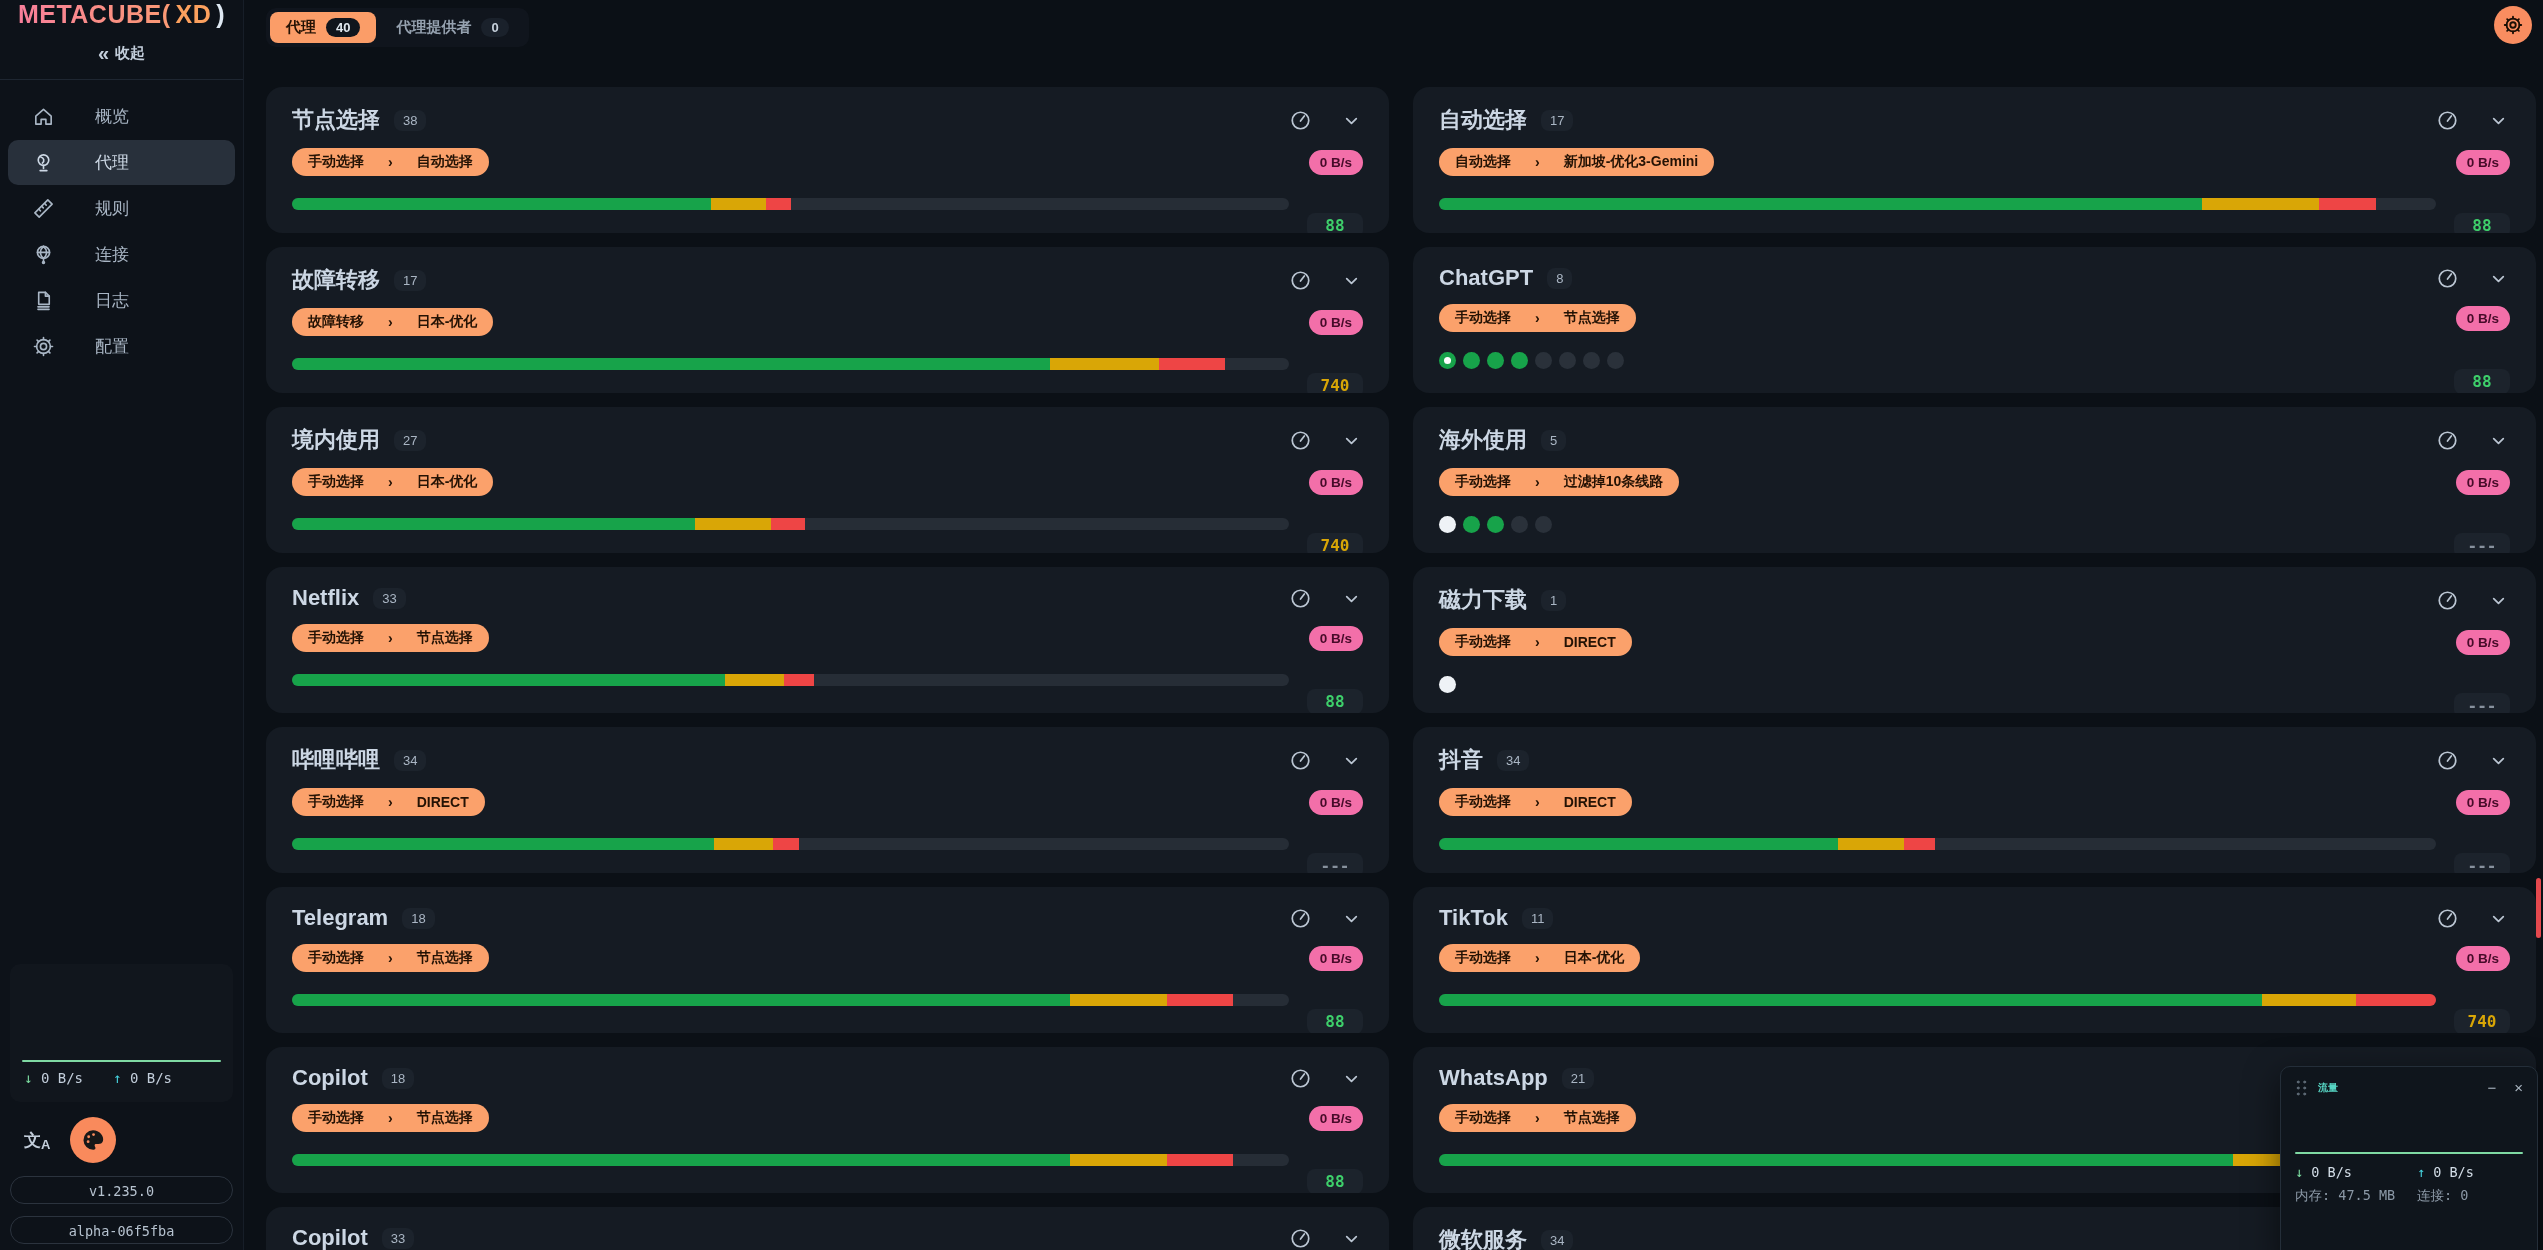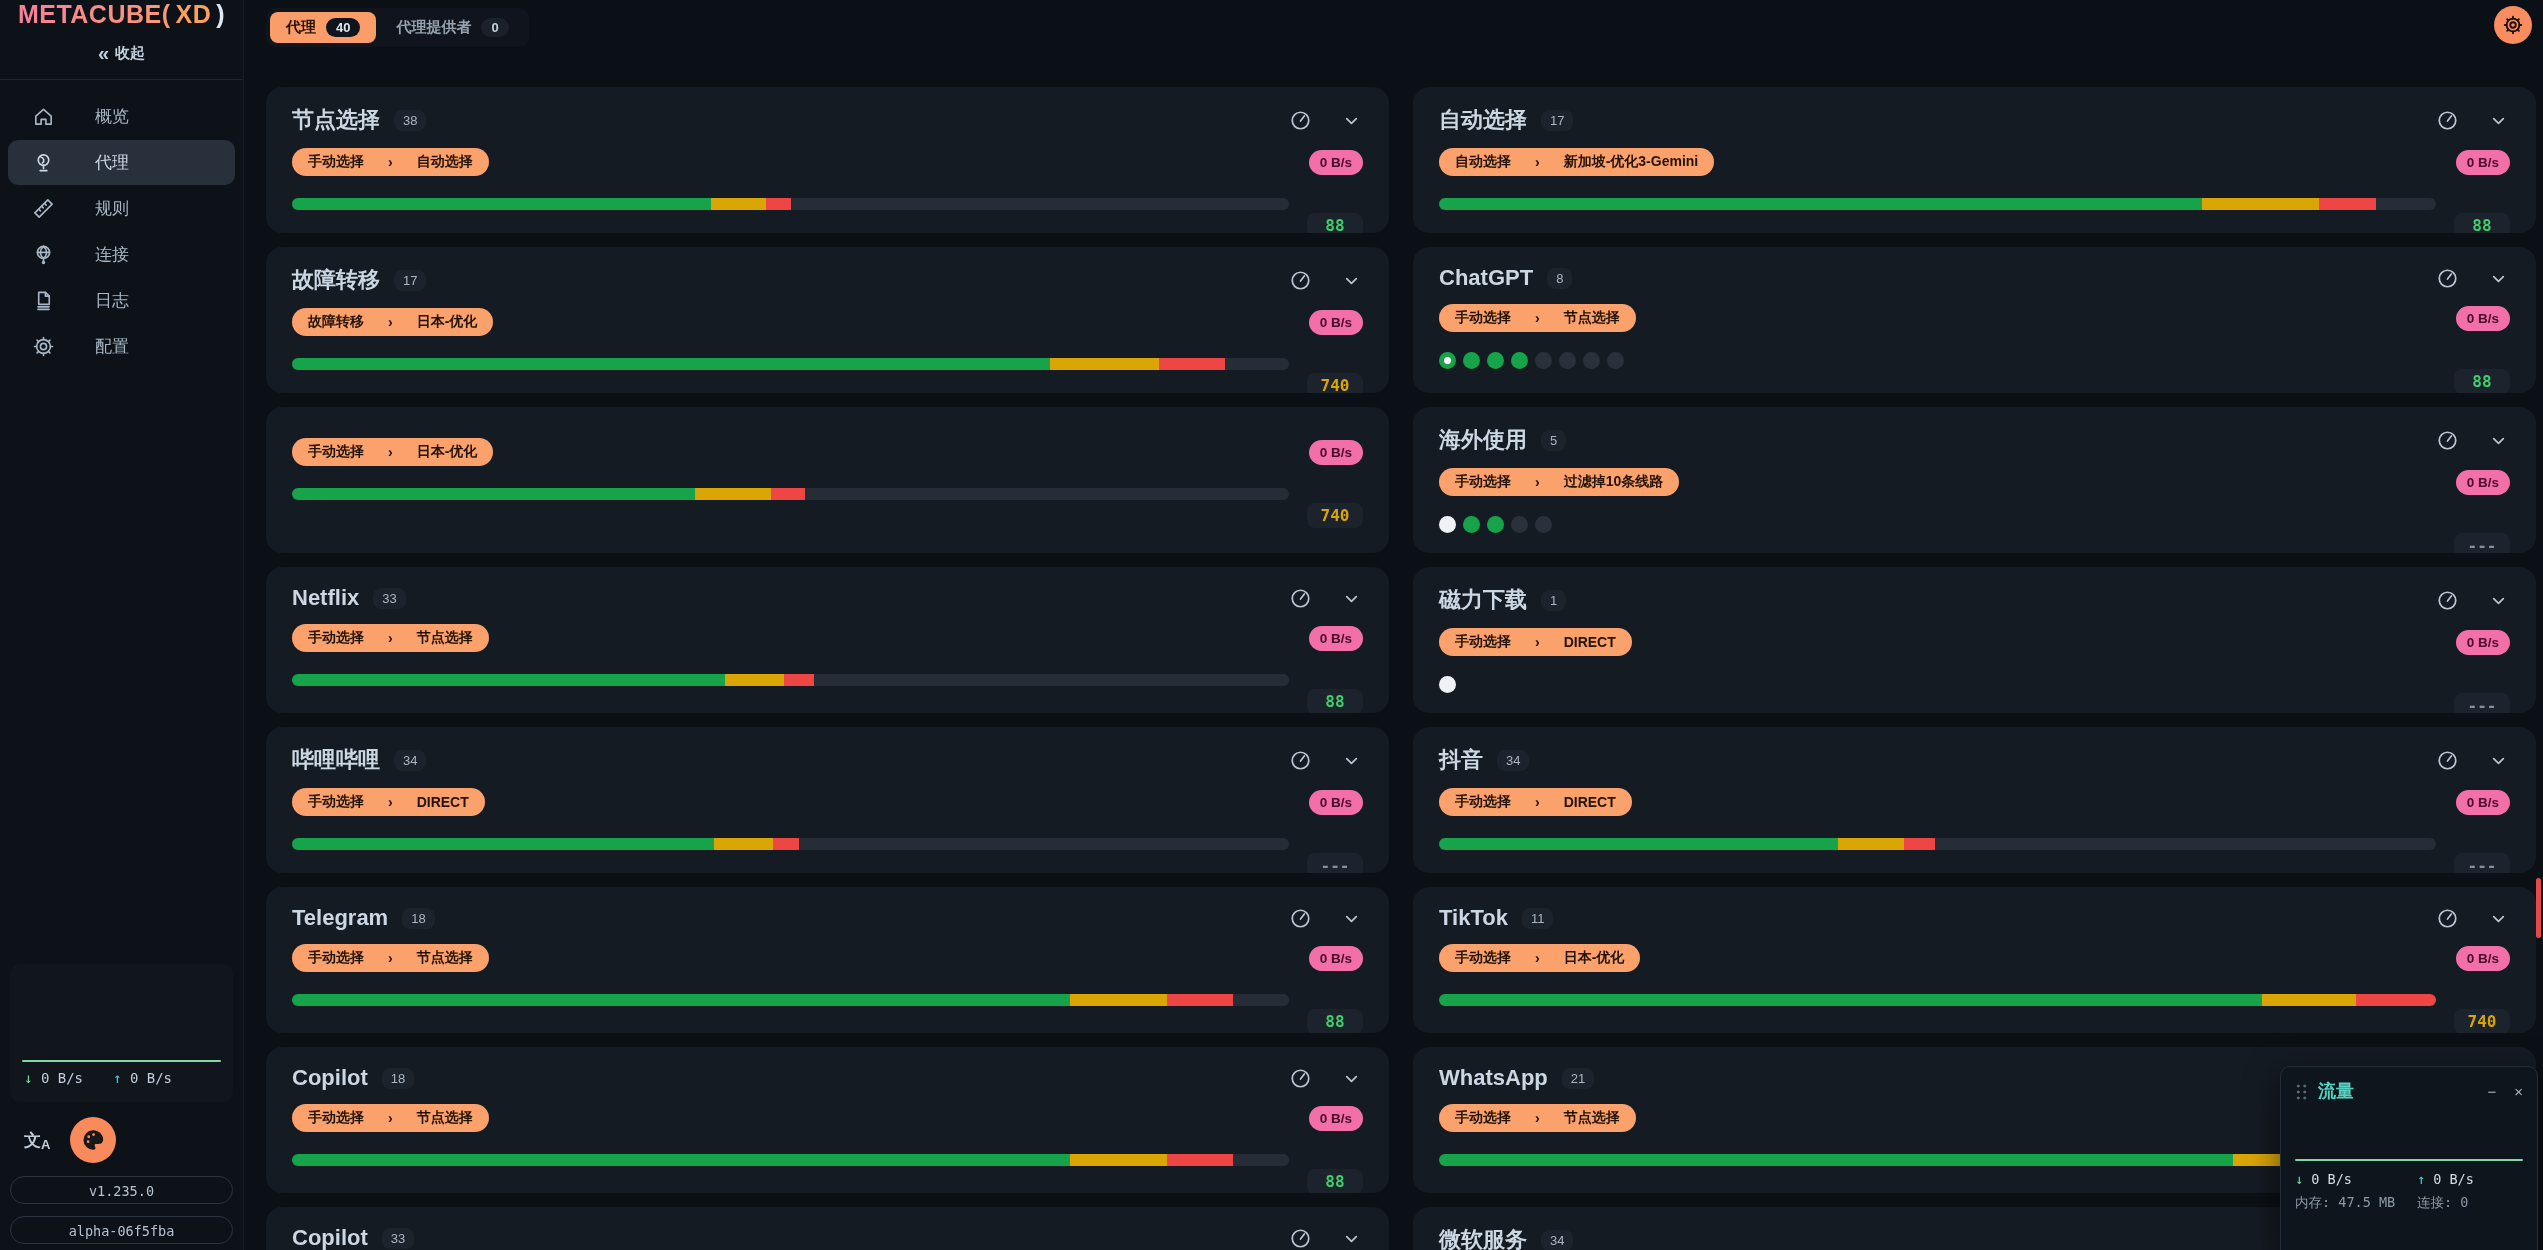--- a/index.html
+++ b/index.html
@@ -62,21 +62,21 @@
   .dot-green{background:#17a34a;}.dot-gray{background:#2a313a;}.dot-white{background:#eef2f6;}
   .dot-sel-green{background:#17a34a;position:relative;}
   .dot-sel-green::after{content:"";position:absolute;inset:5px;background:#ffffff;border-radius:50%;}
   .latency{min-width:56px;box-sizing:border-box;text-align:center;background:#1c232c;border-radius:8px;padding:3px 8px;font-family:"DejaVu Sans Mono",monospace;font-size:16px;font-weight:700;margin-top:43px;}
   .lat-green{color:#3ed06b;}.lat-yellow{color:#d9a606;}.lat-gray{color:#87919d;}
 
   
   .floating-panel{position:absolute;right:6px;top:1066px;width:258px;height:200px;background:#0f151c;border:1px solid #242e39;border-radius:10px;z-index:40;padding:12px 14px;box-sizing:border-box;box-shadow:0 10px 34px rgba(0,0,0,.55);}
   .fp-head{display:flex;align-items:center;gap:10px;}
   .drag{width:13px;height:17px;background-image:radial-gradient(circle,#5b6773 1.4px,transparent 1.6px);background-size:6.5px 6px;cursor:grab;}
-  .fp-title{color:#56d3c2;font-size:18px;font-weight:700;}
+  .fp-title{color:#56d3c2;font-size:10px;font-weight:700;}
   .fp-actions{margin-left:auto;display:flex;gap:18px;color:#aab6c2;font-size:15px;}
   .fp-actions span{cursor:pointer;}
   .fp-chart{height:56px;}
   .fp-line{height:2px;background:#7fd9a3;border-radius:2px;margin:0 0 10px;}
   .fp-stats{display:grid;grid-template-columns:1.15fr 1fr;row-gap:7px;font-family:"DejaVu Sans Mono",monospace;font-size:13.5px;color:#d3dde7;white-space:nowrap;}
   .fp-sub{color:#8b98a6;}
   .scroll-thumb{position:absolute;right:2px;top:878px;width:5px;height:60px;background:#e5484d;border-radius:3px;z-index:60;cursor:pointer;}
 </style>
 </head>
 <body>
@@ -331,20 +331,37 @@
               <span class="dot dot-gray"></span>
               <span class="dot dot-gray"></span>
               <span class="dot dot-gray"></span>
               <span class="dot dot-gray"></span>
             </div>
       <span class="latency lat-green">88</span>
     </div>
   </section>
 
   <section class="card">
+    <div class="card-head">
+      <span class="card-title">境内使用</span>
+      <span class="card-count">27</span>
+      <span class="head-icons">
+        <span class="icon-btn">
+          <svg viewBox="0 0 24 24">
+                  <circle cx="12" cy="12" r="8.6"></circle>
+                  <path d="M12 12.6 16 7.2"></path>
+                </svg>
+        </span>
+        <span class="icon-btn">
+          <svg viewBox="0 0 24 24">
+                  <path d="M7 10l5 5 5-5"></path>
+                </svg>
+        </span>
+      </span>
+    </div>
     <div class="card-badges">
       <span class="sel-badge">
         <span>手动选择</span>
         <span class="bsep">›</span>
         <span>日本-优化</span>
       </span>
       <span class="speed-badge">0 B/s</span>
     </div>
     <div class="card-meter">
       <div class="bar">

